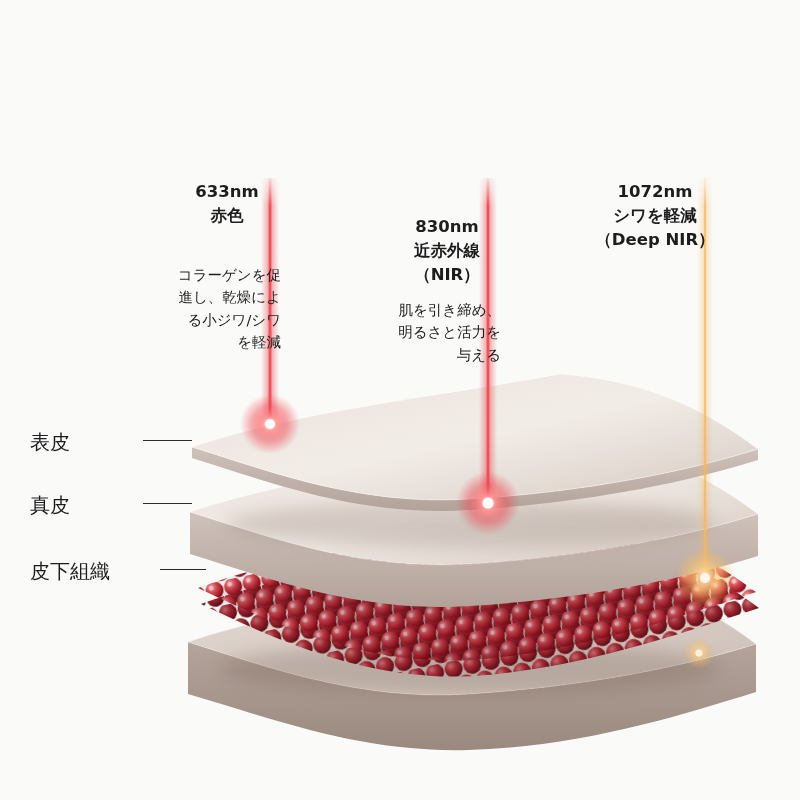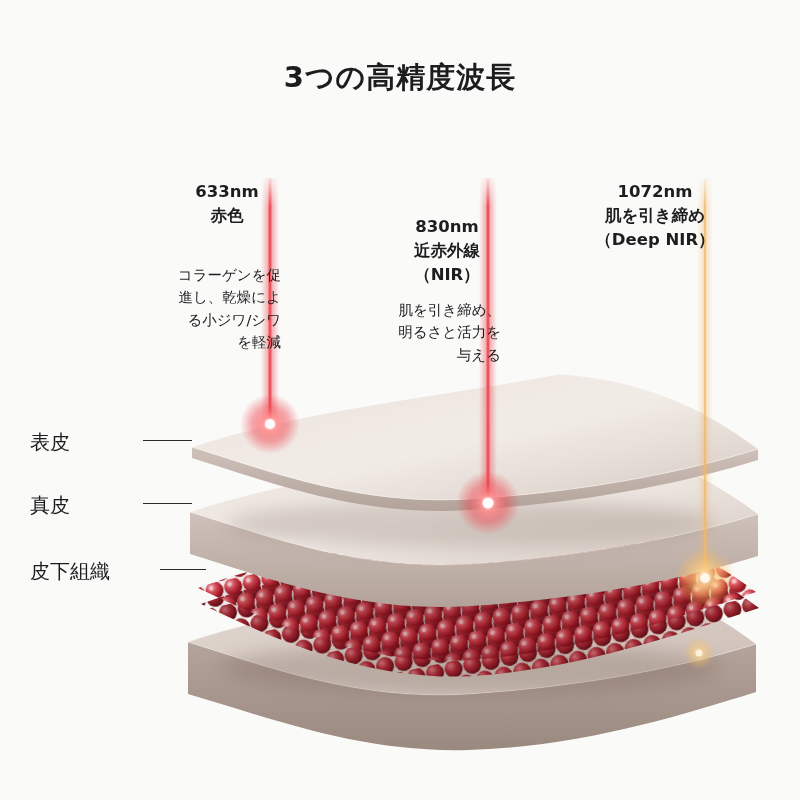--- a/index.html
+++ b/index.html
@@ -169,38 +169,37 @@
       <circle cx="705" cy="578" r="5" fill="#fff8ea" opacity="0.95"></circle>
       <circle cx="699" cy="653" r="16" fill="url(#glowGold)" opacity="0.7"></circle>
       <circle cx="699" cy="653" r="3.5" fill="#fff3da" opacity="0.9"></circle>
     </g>
 
     <rect x="256" y="172" width="28" height="34" fill="url(#fadeTopG)"></rect>
     <rect x="474" y="172" width="28" height="34" fill="url(#fadeTopG)"></rect>
     <rect x="691" y="172" width="28" height="34" fill="url(#fadeTopG)"></rect>
   </svg>
 
-  <h1 class="title">3つの高精度波長</h1>
 
   <div class="wl g1">
     <div class="wl-head">633nm
 赤色</div>
     <div class="wl-desc">コラーゲンを促進し、乾燥による小ジワ/シワを軽減</div>
   </div>
 
   <div class="wl g2">
     <div class="wl-head">830nm
 近赤外線
 （NIR）</div>
     <div class="wl-desc">肌を引き締め、明るさと活力を与える</div>
   </div>
 
   <div class="wl g3">
     <div class="wl-head">1072nm
-肌を引き締め
+シワを軽減
 （Deep NIR）</div>
   </div>
 
   <div class="skin-label sl1">表皮</div>
   <div class="pointer-line pl1"></div>
 
   <div class="skin-label sl2">真皮</div>
   <div class="pointer-line pl2"></div>
 
   <div class="skin-label sl3">皮下組織</div>

